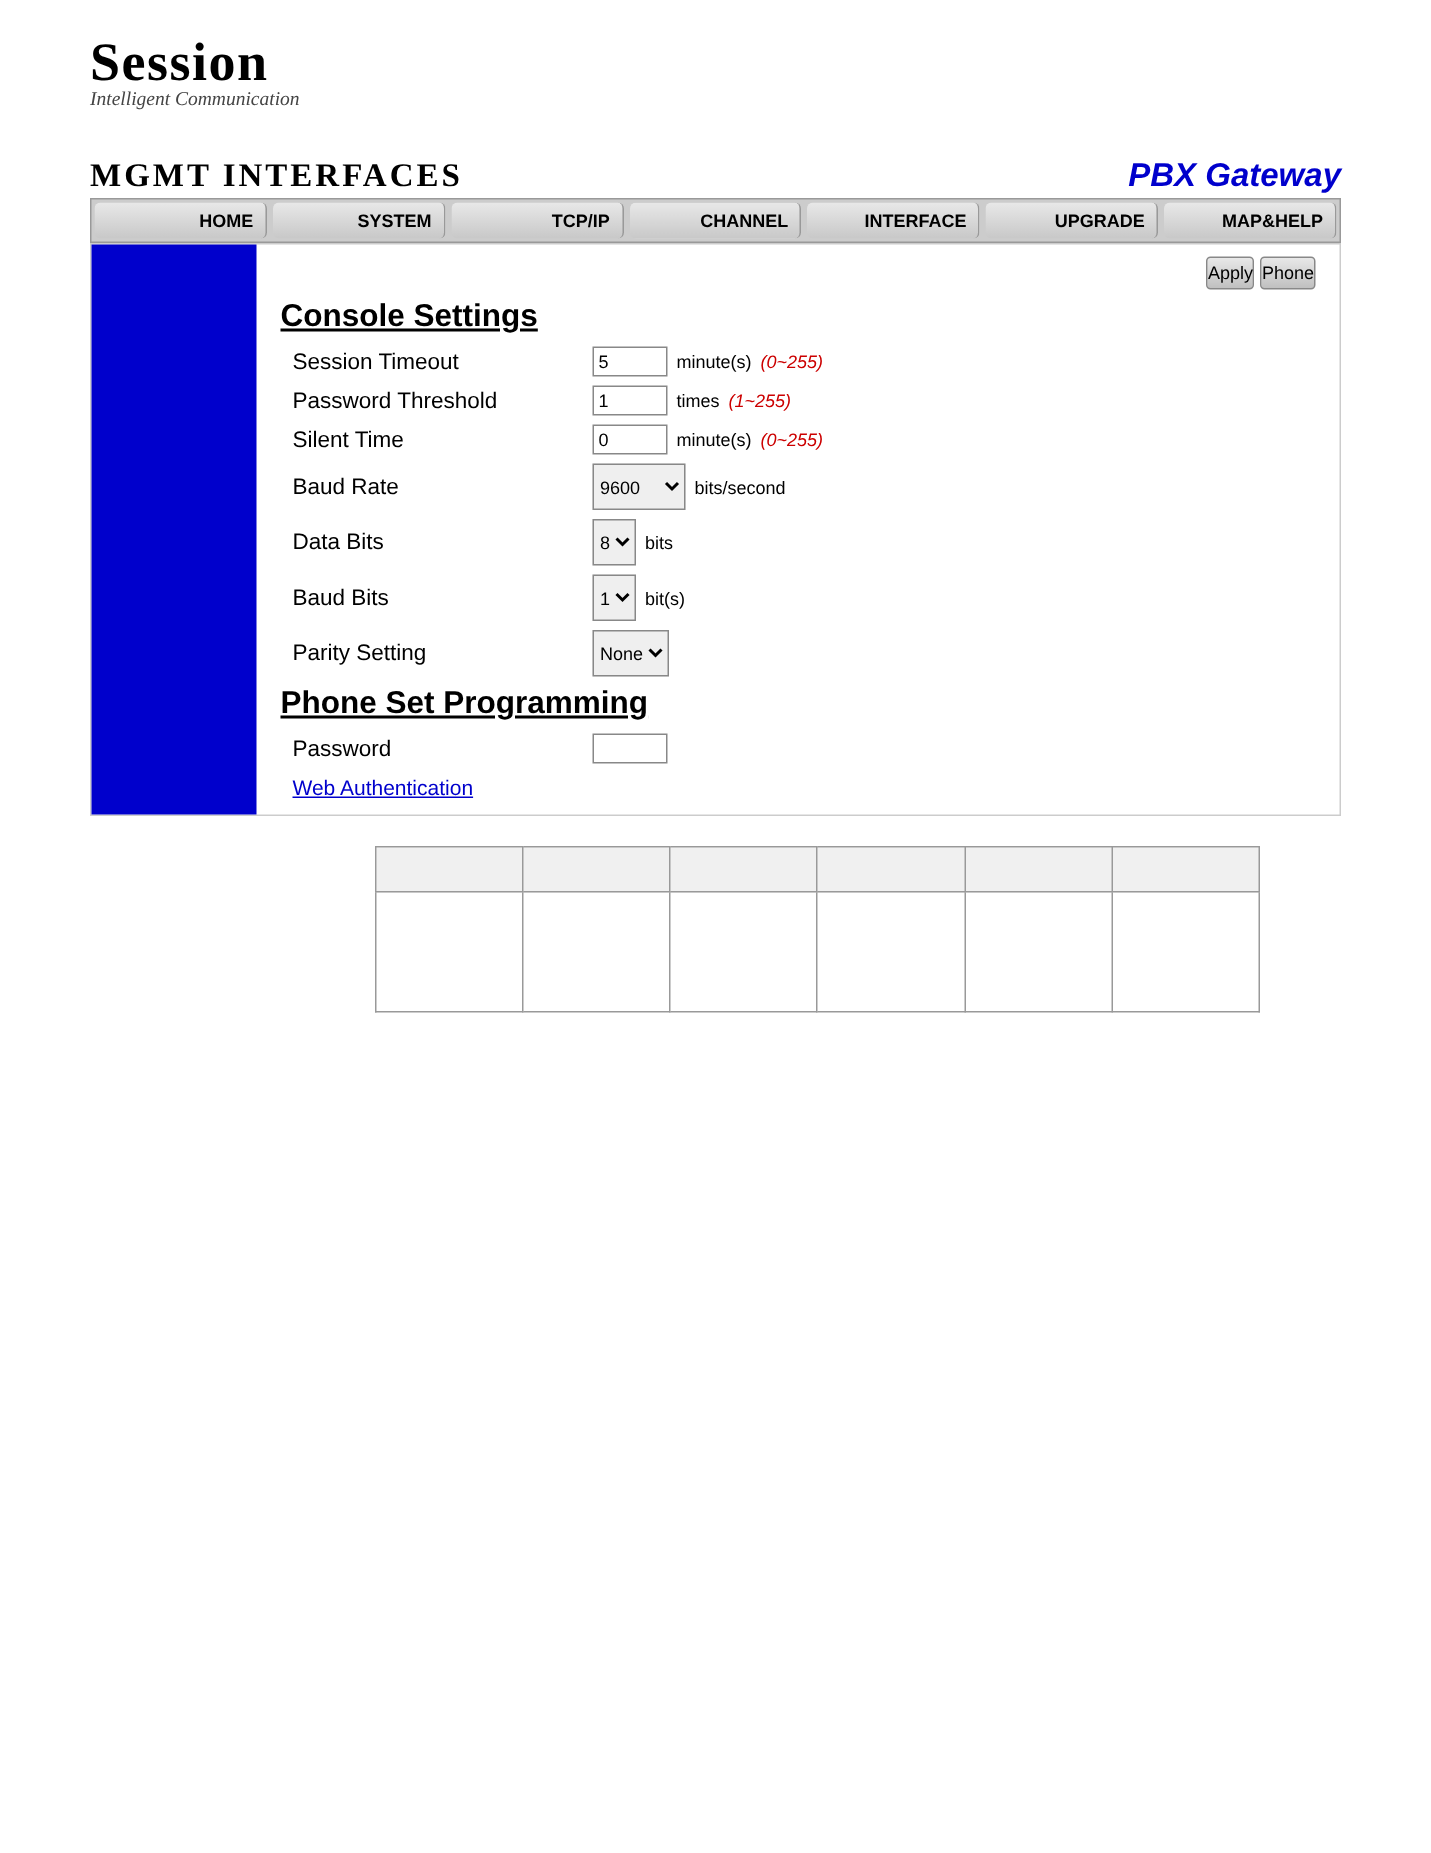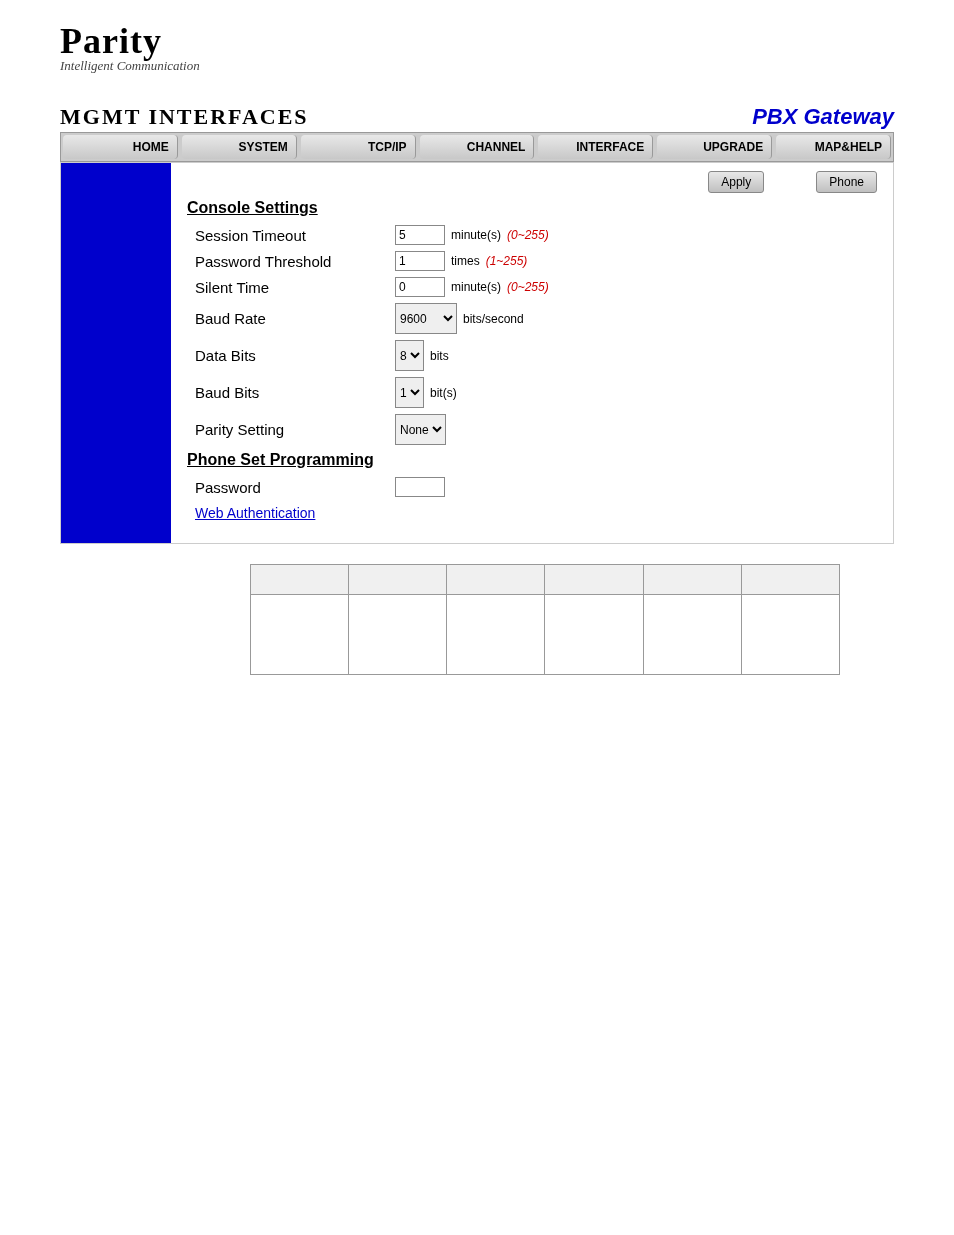--- a/index.html
+++ b/index.html
@@ -96,31 +96,30 @@
     }
 
     #action-row {
       display: flex;
       justify-content: flex-end;
       margin-bottom: 6px;
       gap: 4px;
     }
 
     .action-btn {
-      padding: 3px 12px;
+      padding: 3px 0;
       font-size: 12px;
       background: linear-gradient(to bottom, #e8e8e8, #c0c0c0);
       border: 1px solid #888;
       border-radius: 3px;
       cursor: pointer;
-      margin-left: 48px;
     }
 
     .section-title {
-      font-size: 16px;
+      font-size: 21px;
       font-weight: bold;
       text-decoration: underline;
       color: #000;
       margin-bottom: 8px;
       margin-top: 4px;
     }
 
     .form-row {
       display: flex;
       align-items: center;
@@ -195,21 +194,21 @@
     .data-table .data-row td {
       height: 80px;
       vertical-align: top;
     }
   </style>
 </head>
 <body>
 
 <div id="logo-area">
   <div class="logo-artdio">
-    <span>Parity</span>
+    <span>Session</span>
   </div>
   <div class="logo-tagline">
     <span>Intelligent Communication</span>
   </div>
 </div>
 
 <div id="main-container">
 
   <div id="header-row">
     <div id="page-title">MGMT INTERFACES</div>

